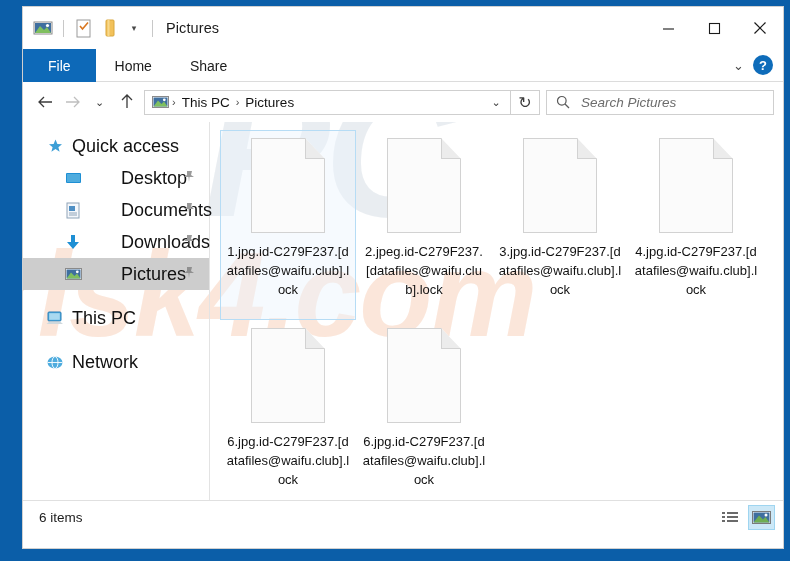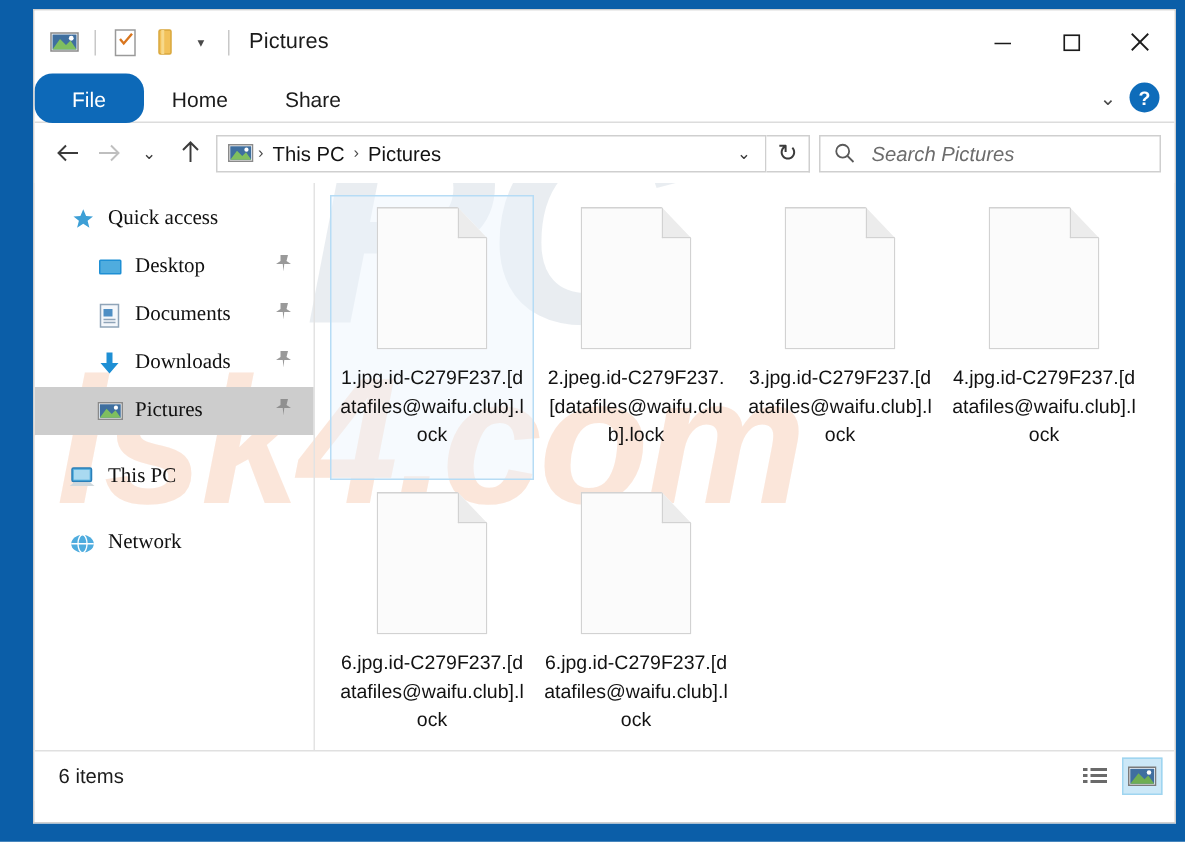--- a/index.html
+++ b/index.html
@@ -76,21 +76,21 @@
   #ribbon {
     position: relative; z-index: 2;
     height: 33px;
     display: flex; align-items: stretch;
     background: #ffffff;
     border-bottom: 1px solid #dcdcdc;
   }
   .tab {
     display: flex; align-items: center; justify-content: center;
     font-size: 14px; color: #1b1b1b;
-    padding: 0 19px; height: 33px; border-radius: 12px;
+    padding: 0 19px; height: 33px;
   }
   .tab.file {
     background: #0d69b8; color: #ffffff;
     padding: 0 25px;
   }
   .ribbon-right { margin-left: auto; display: flex; align-items: center; padding-right: 10px; gap: 9px; }
   .chev-collapse { font-size: 13px; color: #4a4a4a; }
   .help-btn {
     width: 20px; height: 20px; border-radius: 50%;
     background: #0e6cba; color: #fff;
@@ -166,30 +166,30 @@
     padding-top: 8px;
     position: relative;
     background: transparent;
   }
   .nav-item {
     height: 32px;
     display: flex; align-items: center;
     padding-left: 22px;
     position: relative;
   }
-  .nav-item.child { padding-left: 40px; }
+  .nav-item.child { padding-left: 40px; gap: 31px; }
   .nav-item.sel { background: #cdcdcd; }
   .nav-ico {
     width: 20px; height: 18px;
     display: flex; align-items: center; justify-content: center;
     flex: none;
   }
   .nav-label {
-    font-size: 14px; color: #111111;
-    margin-left: 7px; white-space: nowrap; font-family: Liberation Serif, serif;
+    font-size: 18px; color: #111111;
+    margin-left: 7px; white-space: nowrap;
   }
   .pin {
     position: absolute; right: 14px; top: 50%;
     transform: translateY(-50%);
     color: #8f8f8f;
   }
   .nav-gap { height: 12px; }
   .vdiv {
     width: 1px; background: #e3e3e3;
     flex: none;

